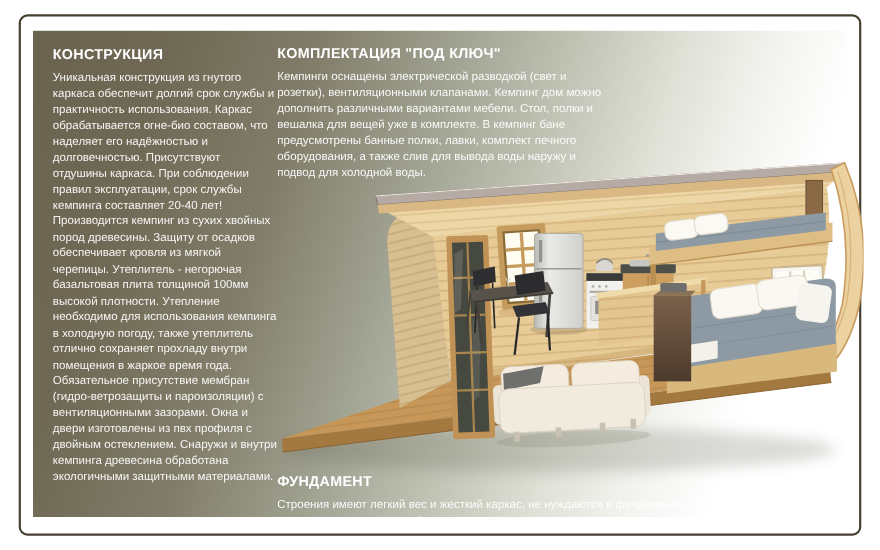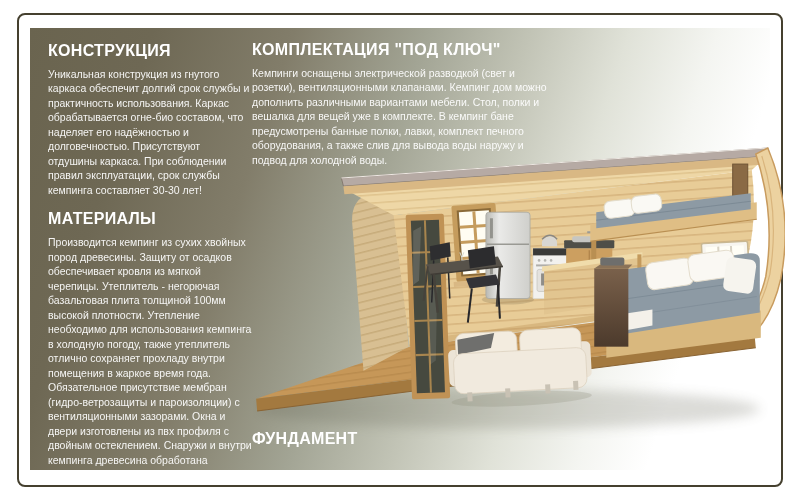--- a/index.html
+++ b/index.html
@@ -15,21 +15,21 @@
     background:transparent;
   }
   .panel {
     position:absolute; left:30px; top:28px; width:740px; height:442px;
     background:linear-gradient(108deg,
       #6a644f 0%, #6e6854 14%, #827d6a 30%, #a2a494 45%,
       #c2c4b6 57%, #e0e2d8 68%, #f4f5f1 78%, #ffffff 86%);
   }
   .text-col { position:absolute; z-index:3; }
   .text-col h2 {
-    font-size:16px; font-weight:bold; color:#ffffff;
+    font-size:13px; font-weight:bold; color:#ffffff;
     letter-spacing:.3px; margin:0 0 7px 0;
   }
   .text-col p {
     font-size:10.5px; line-height:1.38; color:rgba(255,255,255,.93);
   }
   .col-construction { left:48px; top:42px; width:204px; }
   .col-construction h2.second { margin-top:13px; }
   .col-equipment { left:252px; top:41px; width:302px; }
   .col-foundation { left:252px; top:430px; width:404px; }
   .col-foundation p { line-height:1.42; }
@@ -38,32 +38,32 @@
 </head>
 <body>
 
 <div class="page">
 
   <div class="card-frame"></div>
   <div class="panel"></div>
 
   <div class="text-col col-construction">
     <h2>КОНСТРУКЦИЯ</h2>
-    <p>Уникальная конструкция из гнутого каркаса обеспечит долгий срок службы и практичность использования. Каркас обрабатывается огне-био составом, что наделяет его надёжностью и долговечностью. Присутствуют отдушины каркаса. При соблюдении правил эксплуатации, срок службы кемпинга составляет 30-30 лет!</p>
-    <h2 class="second">МАТЕРИАЛЫ</h2>
+    <p>Уникальная конструкция из гнутого каркаса обеспечит долгий срок службы и практичность использования. Каркас обрабатывается огне-био составом, что наделяет его надёжностью и долговечностью. Присутствуют отдушины каркаса. При соблюдении правил эксплуатации, срок службы кемпинга составляет 20-40 лет!</p>
     <p>Производится кемпинг из сухих хвойных пород древесины. Защиту от осадков обеспечивает кровля из мягкой черепицы. Утеплитель - негорючая базальтовая плита толщиной 100мм высокой плотности. Утепление необходимо для использования кемпинга в холодную погоду, также утеплитель отлично сохраняет прохладу внутри помещения в жаркое время года. Обязательное присутствие мембран (гидро-ветрозащиты и пароизоляции) с вентиляционными зазорами. Окна и двери изготовлены из пвх профиля с двойным остеклением. Снаружи и внутри кемпинга древесина обработана экологичными защитными материалами.</p>
   </div>
 
   <div class="text-col col-equipment">
     <h2>КОМПЛЕКТАЦИЯ "ПОД КЛЮЧ"</h2>
     <p>Кемпинги оснащены электрической разводкой (свет и розетки), вентиляционными клапанами. Кемпинг дом можно дополнить различными вариантами мебели. Стол, полки и вешалка для вещей уже в комплекте. В кемпинг бане предусмотрены банные полки, лавки, комплект печного оборудования, а также слив для вывода воды наружу и подвод для холодной воды.</p>
   </div>
 
   <div class="text-col col-foundation">
     <h2>ФУНДАМЕНТ</h2>
+    <p>Строения имеют легкий вес и жесткий каркас, не нуждаются в фундаменте. Достаточно насыпи из щебня или настил для отвода влаги от грунта.</p>
   </div>
 
   <svg class="house-svg" viewBox="0 0 530 305" aria-hidden="true">
     <defs>
       <pattern id="pWall" width="9" height="9" patternUnits="userSpaceOnUse" patternTransform="rotate(-4)">
         <line x1="0" y1="8" x2="9" y2="8" stroke="#c49a63" stroke-width="1.5" opacity="0.5"></line>
       </pattern>
       <pattern id="pExt" width="8" height="8" patternUnits="userSpaceOnUse" patternTransform="rotate(-14)">
         <line x1="0" y1="7" x2="8" y2="7" stroke="#b3955e" stroke-width="1.3" opacity="0.55"></line>
       </pattern>

